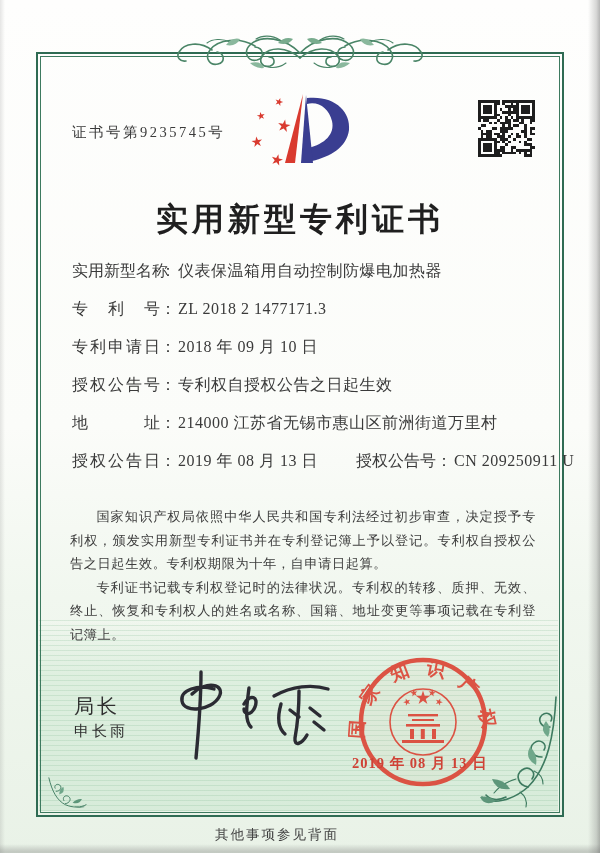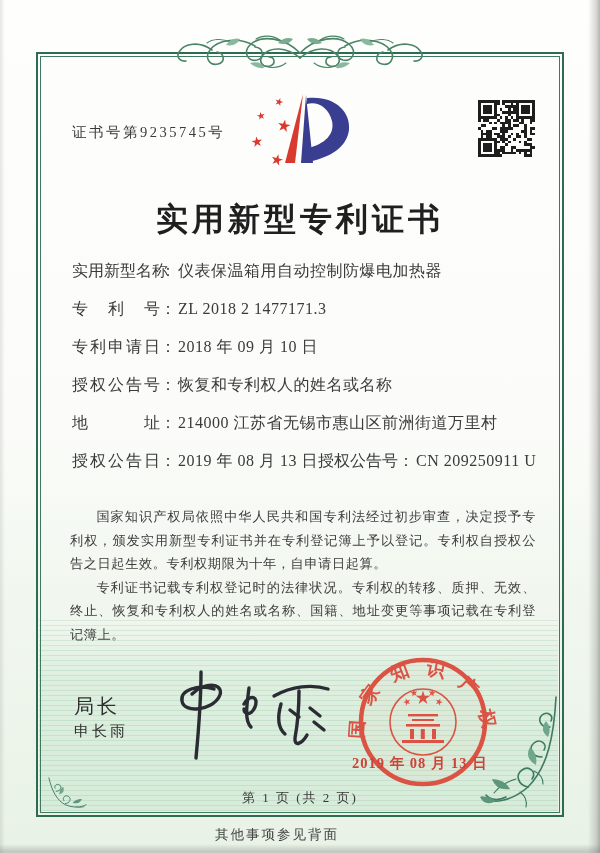--- a/index.html
+++ b/index.html
@@ -30,21 +30,21 @@
   .abs{position:absolute;}
   .cert-no{left:72px;top:95px;font-size:14.5px;letter-spacing:2.5px;color:#3a3a3a;margin-top:28px;}
   .title{left:0;top:186px;width:600px;text-align:center;font-size:32px;font-weight:700;
     letter-spacing:4px;color:#1f1f1f;margin-top:12px;}
 
   .fields{left:72px;top:261px;width:470px;font-size:16px;color:#3a3a3a;}
   .frow{height:22px;margin-bottom:16px;white-space:nowrap;}
   .flabel{display:inline-block;width:88px;text-align:justify;text-align-last:justify;vertical-align:top;}
   .fcolon{display:inline-block;margin-right:2px;}
   .fvalue{letter-spacing:.5px;}
-  .grant-pair2{}
+  .grant-pair2{margin-left:38px;}
 
   .paras{left:70px;top:505px;width:466px;font-size:13.2px;line-height:1.78;
     letter-spacing:.6px;color:#3d3d3d;text-align:justify;}
   .paras p{margin:0;text-indent:2em;}
 
   .officer-title{left:74px;top:693px;font-size:20px;letter-spacing:3px;color:#2f2f2f;}
   .officer-name{left:74px;top:722px;font-size:15px;letter-spacing:3px;color:#2f2f2f;}
 
   .sig{left:140px;top:664px;width:210px;height:108px;}
   .seal{left:348px;top:650px;width:150px;height:145px;opacity:.93;}
@@ -557,21 +557,21 @@
     <div class="frow">
       <span class="flabel">实用新型名称</span><span class="fcolon">：</span><span class="fvalue">仪表保温箱用自动控制防爆电加热器</span>
     </div>
     <div class="frow">
       <span class="flabel">专利号</span><span class="fcolon">：</span><span class="fvalue">ZL 2018 2 1477171.3</span>
     </div>
     <div class="frow">
       <span class="flabel">专利申请日</span><span class="fcolon">：</span><span class="fvalue">2018 年 09 月 10 日</span>
     </div>
     <div class="frow">
-      <span class="flabel">授权公告号</span><span class="fcolon">：</span><span class="fvalue">恢复和专利权人的姓名或名称</span>
+      <span class="flabel">授权公告号</span><span class="fcolon">：</span><span class="fvalue">专利权自授权公告之日起生效</span>
     </div>
     <div class="frow">
       <span class="flabel">地址</span><span class="fcolon">：</span><span class="fvalue">214000 江苏省无锡市惠山区前洲街道万里村</span>
     </div>
     <div class="frow">
       <span class="flabel">授权公告日</span><span class="fcolon">：</span><span class="fvalue">2019 年 08 月 13 日</span><span class="grant-pair2"><span>授权公告号</span><span class="fcolon">：</span><span class="fvalue">CN 209250911 U</span></span>
     </div>
   </div>
 
   <div class="abs paras">
@@ -644,19 +644,18 @@
     <g stroke="#3d7a5f" fill="none" stroke-width="1.8" stroke-linecap="round">
       <path d="M80,52 C74,78 64,96 48,104 C34,110 18,110 8,104"></path>
       <path d="M48,102 c-9,-1 -12,-10 -6,-14 c6,-4 13,2 9,8"></path>
       <path d="M66,78 c-9,0 -12,-8 -7,-12 c5,-4 12,1 9,6"></path>
       <path d="M28,108 q-8,3 -16,0" stroke-width="1.2"></path>
       <path d="M34,100 q-8,-8 -18,-7 q5,11 18,7z" fill="#5d967a" stroke="none"></path>
       <path d="M60,84 q0,-10 -8,-15 q-4,11 8,15z" fill="#6fa78a" stroke="none"></path>
     </g>
   </svg>
 
-  <div class="abs page-info">第 1 页 (共 2 页)</div>
   <div class="abs back-note">其他事项参见背面</div>
 
   <div class="scan-left"></div>
   <div class="scan-right"></div>
   <div class="scan-bottom"></div>
 </div>
 
 </body></html>

